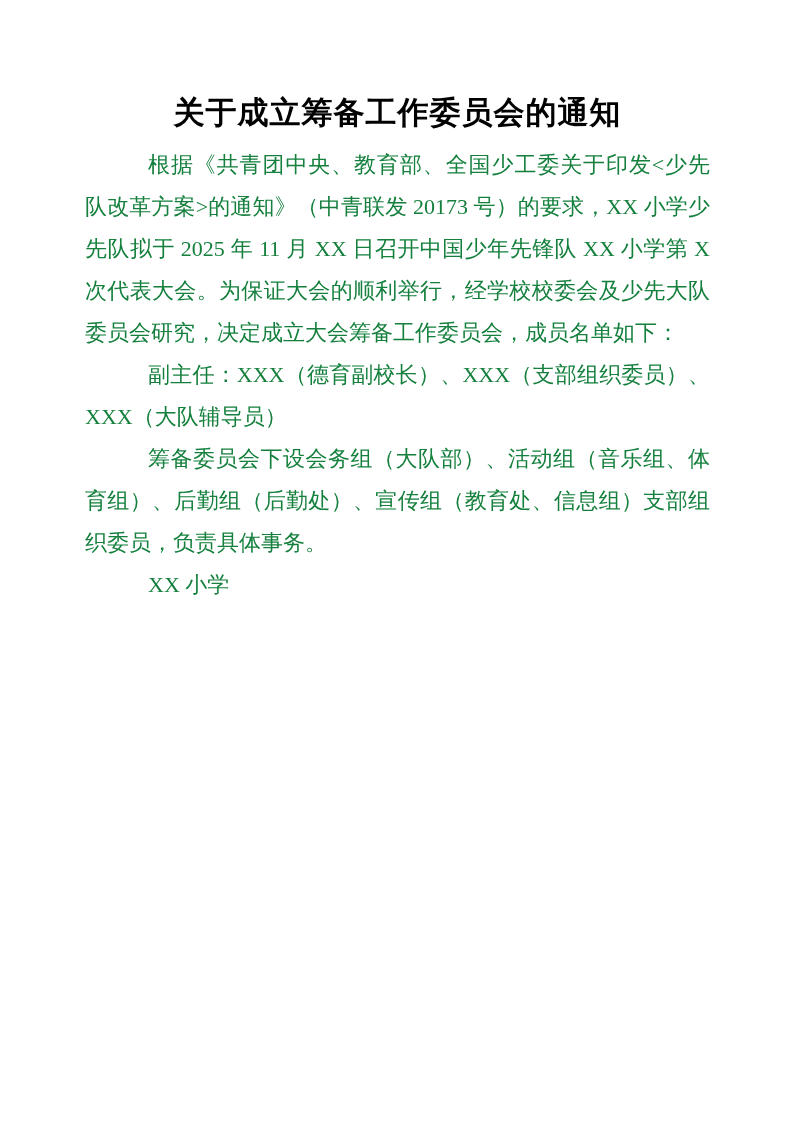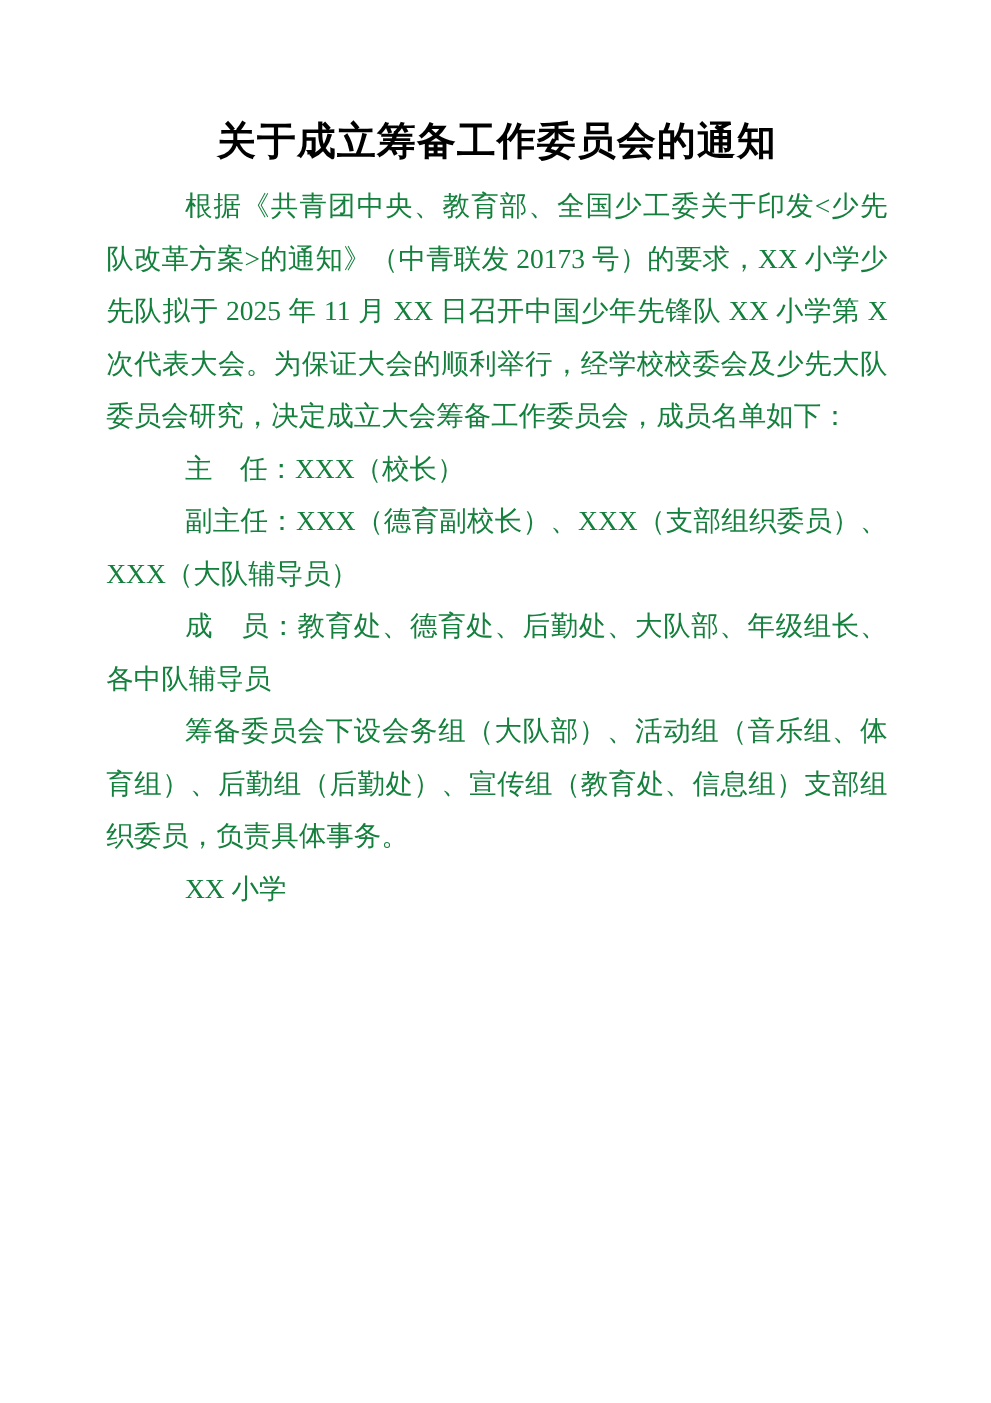--- a/index.html
+++ b/index.html
@@ -40,23 +40,21 @@
     }
   </style>
 </head>
 <body>
 
 <div class="page">
   <h1 class="doc-title">关于成立筹备工作委员会的通知</h1>
 
   <p class="para">根据《共青团中央、教育部、全国少工委关于印发&lt;少先队改革方案&gt;的通知》（中青联发 20173 号）的要求，XX 小学少先队拟于 2025 年 11 月 XX 日召开中国少年先锋队 XX 小学第 X 次代表大会。为保证大会的顺利举行，经学校校委会及少先大队委员会研究，决定成立大会筹备工作委员会，成员名单如下：</p>
 
-  <p class="para">主　任：XXX（校长）</p>
 
   <p class="para">副主任：XXX（德育副校长）、XXX（支部组织委员）、XXX（大队辅导员）</p>
 
-  <p class="para">成　员：教育处、德育处、后勤处、大队部、年级组长、各中队辅导员</p>
 
   <p class="para">筹备委员会下设会务组（大队部）、活动组（音乐组、体育组）、后勤组（后勤处）、宣传组（教育处、信息组）支部组织委员，负责具体事务。</p>
 
   <p class="para">XX 小学</p>
 
 </div>
 
 </body></html>

